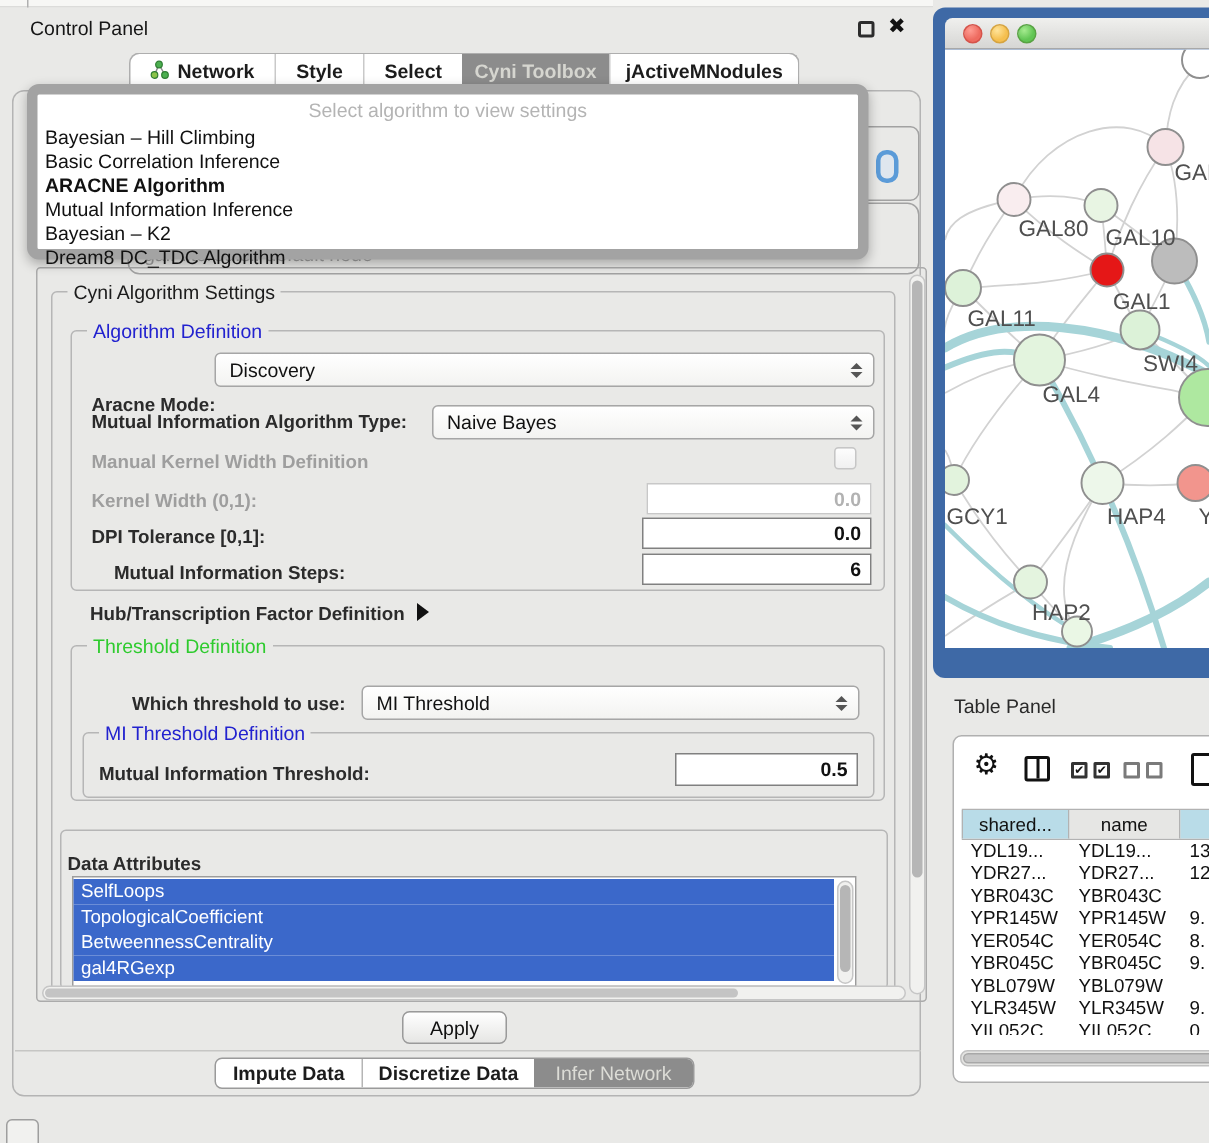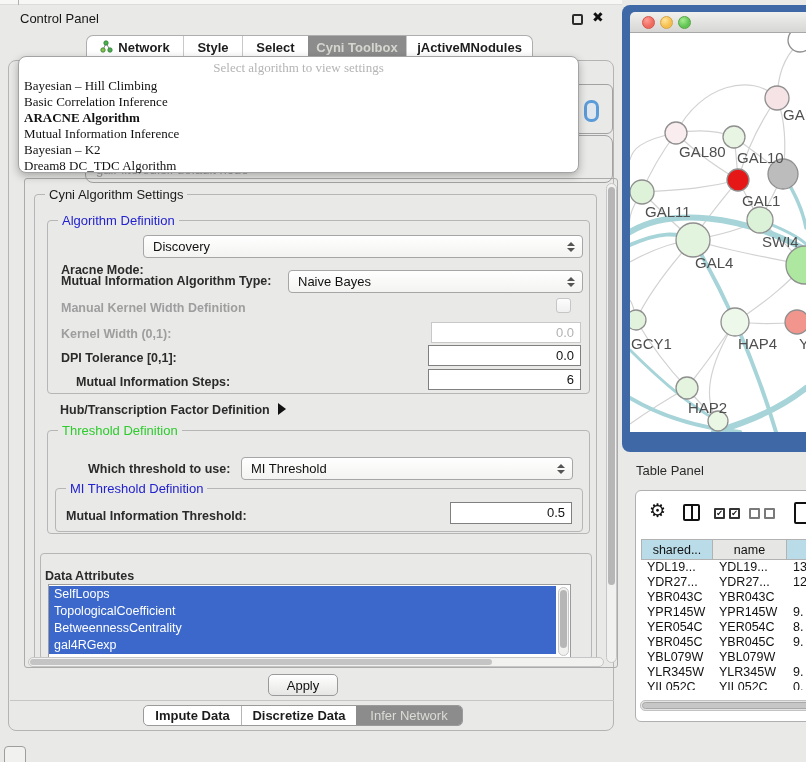--- a/index.html
+++ b/index.html
@@ -30,40 +30,40 @@
   #outer-panel { left:8px; top:60px; width:606px; height:671px; border:1px solid #b4b4b4; border-radius:8px; background:#e9e9e7; }
 
   
   .frag { border:1px solid #a2a2a2; border-radius:6px; z-index:5; }
   #frag-top { left:300px; top:84px; width:313px; height:50px; }
   #frag-blue { left:584px; top:100px; width:15px; height:22px; border:3px solid #5b9bd8; border-radius:7px; background:#dfe6ee; z-index:6; }
   #frag-bottom { left:85px; top:135px; width:528px; height:48px; border-radius:8px; }
   #frag-text { left:10px; top:26px; font-size:13px; color:#9f9f9f; }
 
   
-  #algo-dropdown { left:18px; top:56px; width:561px; height:117px; background:#ffffff; border:1px solid #a3a3a3; border-radius:8px; box-shadow:0 3px 8px rgba(0,0,0,0.28); z-index:30;font-family:Liberation Serif, serif; }
+  #algo-dropdown { left:18px; top:56px; width:561px; height:117px; background:#ffffff; border:7px solid #a3a3a3; border-radius:8px; box-shadow:0 3px 8px rgba(0,0,0,0.28); z-index:30; }
   #dd-placeholder { left:0; top:3px; width:100%; height:16px; text-align:center; color:#b4b4b4; font-size:13px; }
   .dd-item { left:0; width:100%; height:16px; line-height:16px; padding-left:5px; font-size:13px; color:#111; }
   .dd-item.bold { font-weight:bold; }
 
   
   #scroll-container { left:24px; top:178px; width:594px; height:490px; border:1px solid #ababab; border-radius:3px; }
   .group { position:absolute; border:1px solid #b6b6b6; border-radius:4px; }
   .legend { position:absolute; top:-8px; left:10px; background:#e9e9e7; padding:0 4px; font-size:13px; white-space:nowrap; color:#1c1c1c; }
   .legend.blue { color:#2222cf; }
   .legend.green { color:#2ecb2e; }
   .lbl { position:absolute; font-size:12.5px; font-weight:bold; color:#2b2b2b; white-space:nowrap; }
   .lbl.dis { color:#9e9e9e; }
 
   .combo { position:absolute; background:linear-gradient(#ffffff,#f3f3f1); border:1px solid #a6a6a6; border-radius:4px; display:flex; align-items:center; padding-left:9px; font-size:13px; color:#111; }
   .spinner { position:absolute; right:7px; top:50%; transform:translateY(-50%); display:flex; flex-direction:column; gap:2px; }
   .spinner .up { width:0; height:0; border-left:4px solid transparent; border-right:4px solid transparent; border-bottom:4px solid #555; }
   .spinner .dn { width:0; height:0; border-left:4px solid transparent; border-right:4px solid transparent; border-top:4px solid #555; }
 
-  .field { position:absolute; background:#ffffff; border:1px solid #808080; text-align:right; padding-right:6px; font-size:13px; color:#111; line-height:19px; }
+  .field { position:absolute; background:#ffffff; border:1px solid #808080; text-align:right; padding-right:6px; font-size:13px; color:#111; line-height:19px;font-weight:bold; }
   .field.dis { border:1px solid #c8c8c8; color:#b2b2b2; }
   .checkbox { position:absolute; width:15px; height:15px; border:1px solid #c6c6c6; border-radius:3px; background:linear-gradient(#fdfdfd,#f0f0f0); }
 
   .tri-right { display:inline-block; width:0; height:0; border-top:6px solid transparent; border-bottom:6px solid transparent; border-left:8px solid #111; margin-left:8px; vertical-align:-1px; }
   .tri-down { display:inline-block; width:0; height:0; border-left:6px solid transparent; border-right:6px solid transparent; border-top:8px solid #2b2b2b; margin-left:6px; vertical-align:-1px; }
 
   #attr-listbox { position:absolute; background:#ffffff; border:1px solid #9c9c9c; }
   .attr-item { height:17px; line-height:17px; padding-left:5px; background:#3b68ca; color:#ffffff; font-size:12.5px; width:calc(100% - 14px); }
   .vscroll { position:absolute; background:#f1f1ef; border:1px solid #c6c6c6; border-radius:6px; }
   .vthumb { position:absolute; background:#b6b6b6; border-radius:4px; }

